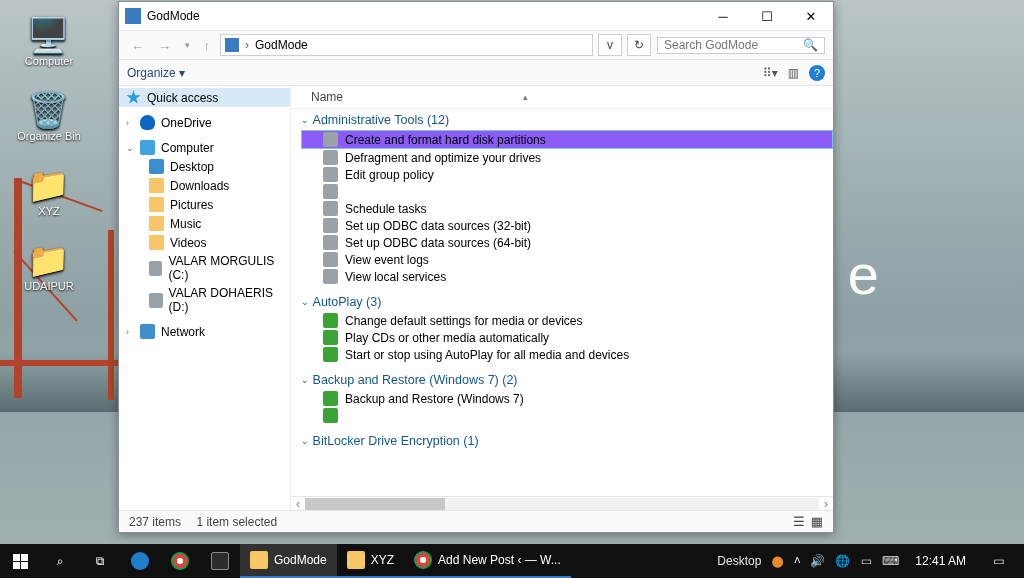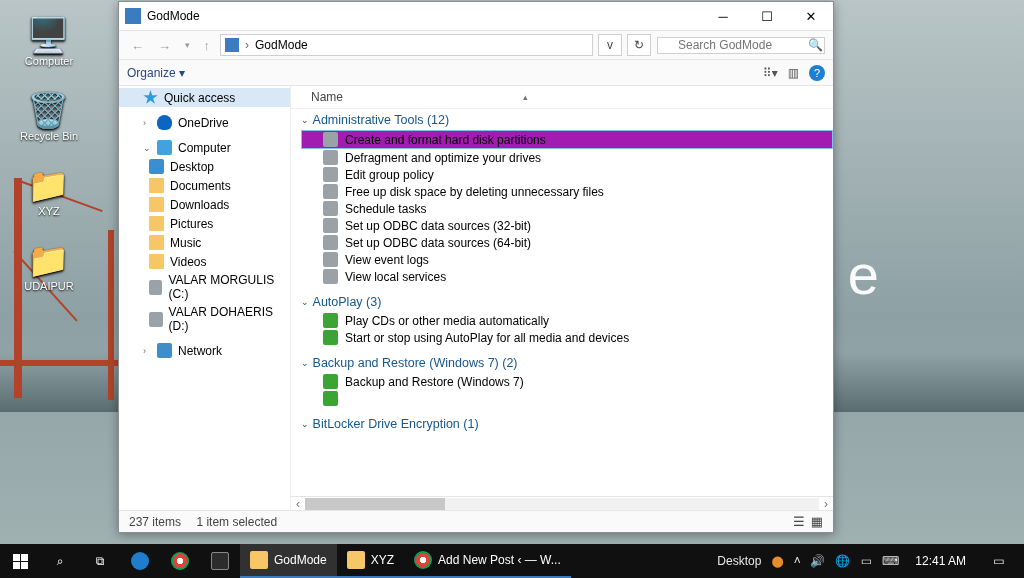--- a/index.html
+++ b/index.html
@@ -37,52 +37,52 @@
   .titlebar .ttxt { font-size:12px; flex:1;}
   .titlebar .wbtn { width:44px;height:28px; display:flex;align-items:center;justify-content:center; font-size:13px; cursor:pointer;}
 
   .navrow { height:30px; border-top:1px solid #e5e5e5; border-bottom:1px solid #e5e5e5;
     display:flex; align-items:center; padding:0 8px; gap:6px; background:#fafafa;}
   .navrow .ar{color:#999;font-size:13px;cursor:pointer;padding:0 4px;}
   .navrow .addr{flex:1;display:flex;align-items:center;border:1px solid #cfcfcf;background:#fff;height:22px;padding:0 4px;gap:6px;}
   .navrow .addr .ic{width:14px;height:14px;background:#3a7cbf;}
   .navrow .addr .chev{color:#666;}
   .navrow .ref{border:1px solid #cfcfcf;background:#fff;height:22px;width:24px;display:flex;align-items:center;justify-content:center;color:#444;margin-left:-1px;cursor:pointer;}
-  .navrow .search{border:1px solid #cfcfcf;height:17px;width:168px;display:flex;align-items:center;justify-content:space-between;padding:0 20px;color:#888;background:#fff;}
+  .navrow .search{border:1px solid #cfcfcf;height:17px;width:168px;display:flex;align-items:center;justify-content:space-between;padding:0 6px;color:#888;background:#fff;}
   .navrow .search input{border:none;outline:none;font-size:12px;color:#888;width:130px;background:transparent;}
 
   .cmdrow{height:26px;border-bottom:1px solid #e5e5e5;display:flex;align-items:center;padding:0 8px;background:#fafafa;justify-content:space-between;}
   .cmdrow .org{color:#27478a;cursor:pointer;}
   .cmdrow .rtools{display:flex;align-items:center;gap:10px;color:#555;}
   .cmdrow .helpq{width:16px;height:16px;border-radius:50%;background:#1e7fd6;color:#fff;display:flex;align-items:center;justify-content:center;font-size:11px;}
 
   .body{display:flex;height:calc(100% - 28px - 30px - 26px - 22px);}
   .sidebar{width:172px;border-right:1px solid #eee;font-size:12px;padding-top:2px;}
-  .sidebar .node{display:flex;align-items:center;gap:6px;padding:2px 6px 2px 24px;cursor:pointer;}
+  .sidebar .node{display:flex;align-items:center;gap:6px;padding:2px 6px 2px 7px;cursor:pointer;}
   .sidebar .node.lv2{padding-left:30px;}
   .sidebar .node.sel{background:#d9e8f6;}
   .sidebar .ico{width:15px;height:15px;display:inline-block;}
   .ico.star{background:#2f9be0;clip-path:polygon(50% 0,61% 35%,98% 35%,68% 57%,79% 91%,50% 70%,21% 91%,32% 57%,2% 35%,39% 35%);}
   .ico.cloud{background:#0a66c2;border-radius:50% 50% 40% 40%;}
   .ico.pc{background:#42a2de;border-radius:2px;}
   .ico.fold{background:#f6c667;border-radius:1px;}
   .ico.drive{background:#9aa2a8;border-radius:2px;}
   .ico.net{background:#3f8ec9;border-radius:2px;}
   .sidebar .chevr{color:#666;width:8px;font-size:9px;display:inline-block;}
 
   .content{flex:1;display:flex;flex-direction:column;overflow:hidden;}
   .colhead{height:23px;border-bottom:1px solid #eee;display:flex;align-items:center;padding-left:20px;color:#444;font-size:12px;}
   .list{flex:1;overflow-y:auto;overflow-x:hidden;padding-bottom:2px;}
   .group{padding:4px 0 6px 10px;}
   .gtitle{color:#15568c;font-size:12.5px;cursor:pointer;display:flex;align-items:center;gap:4px;margin-bottom:3px;}
   .gtitle .gch{font-size:9px;}
   .item{display:flex;align-items:center;gap:7px;padding:1px 6px 1px 22px;font-size:12px;cursor:pointer;}
   .item .iic{width:15px;height:15px;background:#9aa2a8;border-radius:2px;}
   .item .iic.green{background:#3aa535;}
-  .item.sel{background:#a21caf;border:1px solid #84c1e8;padding-left:21px;}
+  .item.sel{background:#8b5cf6;border:1px solid #84c1e8;padding-left:21px;}
   .hscroll{height:14px;border-top:1px solid #e5e5e5;display:flex;align-items:center;}
   .hscroll .track{flex:1;height:12px;background:#f1f1f1;display:flex;align-items:center;}
   .hscroll .thumb{height:12px;width:140px;background:#c8c8c8;margin-left:0;}
 
   .status{height:22px;border-top:1px solid #e5e5e5;background:#fafafa;display:flex;align-items:center;padding:0 10px;gap:16px;font-size:12px;color:#444;justify-content:space-between;}
   .status .righticons{display:flex;gap:6px;font-size:13px;}
 
   
   .list::-webkit-scrollbar{width:16px;}
   .list::-webkit-scrollbar-track{background:#f1f1f1;}
@@ -122,21 +122,21 @@
   </div>
   <div class="hint-t2">e</div>
 </div>
 
 <div class="desktop-icon di-computer">
   <span class="gly">🖥️</span>
   <span>Computer</span>
 </div>
 <div class="desktop-icon di-recycle">
   <span class="gly">🗑️</span>
-  <span>Recycle Bin</span>
+  <span>Organize Bin</span>
 </div>
 <div class="desktop-icon di-xyz">
   <span class="gly">📁</span>
   <span>XYZ</span>
 </div>
 <div class="desktop-icon di-uda">
   <span class="gly">📁</span>
   <span>UDAIPUR</span>
 </div>
 
@@ -193,24 +193,20 @@
           <span class="chevr">⌄</span>
           <span class="ico pc"></span>
           <span>Computer</span>
         </div>
       <div class="node lv2">
           <span class="ico pc" style="background:#3b8fd0;"></span>
           <span>Desktop</span>
         </div>
       <div class="node lv2">
           <span class="ico fold"></span>
-          <span>Documents</span>
-        </div>
-      <div class="node lv2">
-          <span class="ico fold"></span>
           <span>Downloads</span>
         </div>
       <div class="node lv2">
           <span class="ico fold"></span>
           <span>Pictures</span>
         </div>
       <div class="node lv2">
           <span class="ico fold"></span>
           <span>Music</span>
         </div>
@@ -252,21 +248,20 @@
           <div class="item">
               <span class="iic"></span>
               <span>Defragment and optimize your drives</span>
             </div>
           <div class="item">
               <span class="iic"></span>
               <span>Edit group policy</span>
             </div>
           <div class="item">
               <span class="iic"></span>
-              <span>Free up disk space by deleting unnecessary files</span>
             </div>
           <div class="item">
               <span class="iic"></span>
               <span>Schedule tasks</span>
             </div>
           <div class="item">
               <span class="iic"></span>
               <span>Set up ODBC data sources (32-bit)</span>
             </div>
           <div class="item">
@@ -280,20 +275,24 @@
           <div class="item">
               <span class="iic"></span>
               <span>View local services</span>
             </div>
         </div>
 
         <div class="group">
           <div class="gtitle">
               <span class="gch">⌄</span>
               <span>AutoPlay (3)</span>
+            </div>
+          <div class="item">
+              <span class="iic green"></span>
+              <span>Change default settings for media or devices</span>
             </div>
           <div class="item">
               <span class="iic green"></span>
               <span>Play CDs or other media automatically</span>
             </div>
           <div class="item">
               <span class="iic green"></span>
               <span>Start or stop using AutoPlay for all media and devices</span>
             </div>
         </div>

